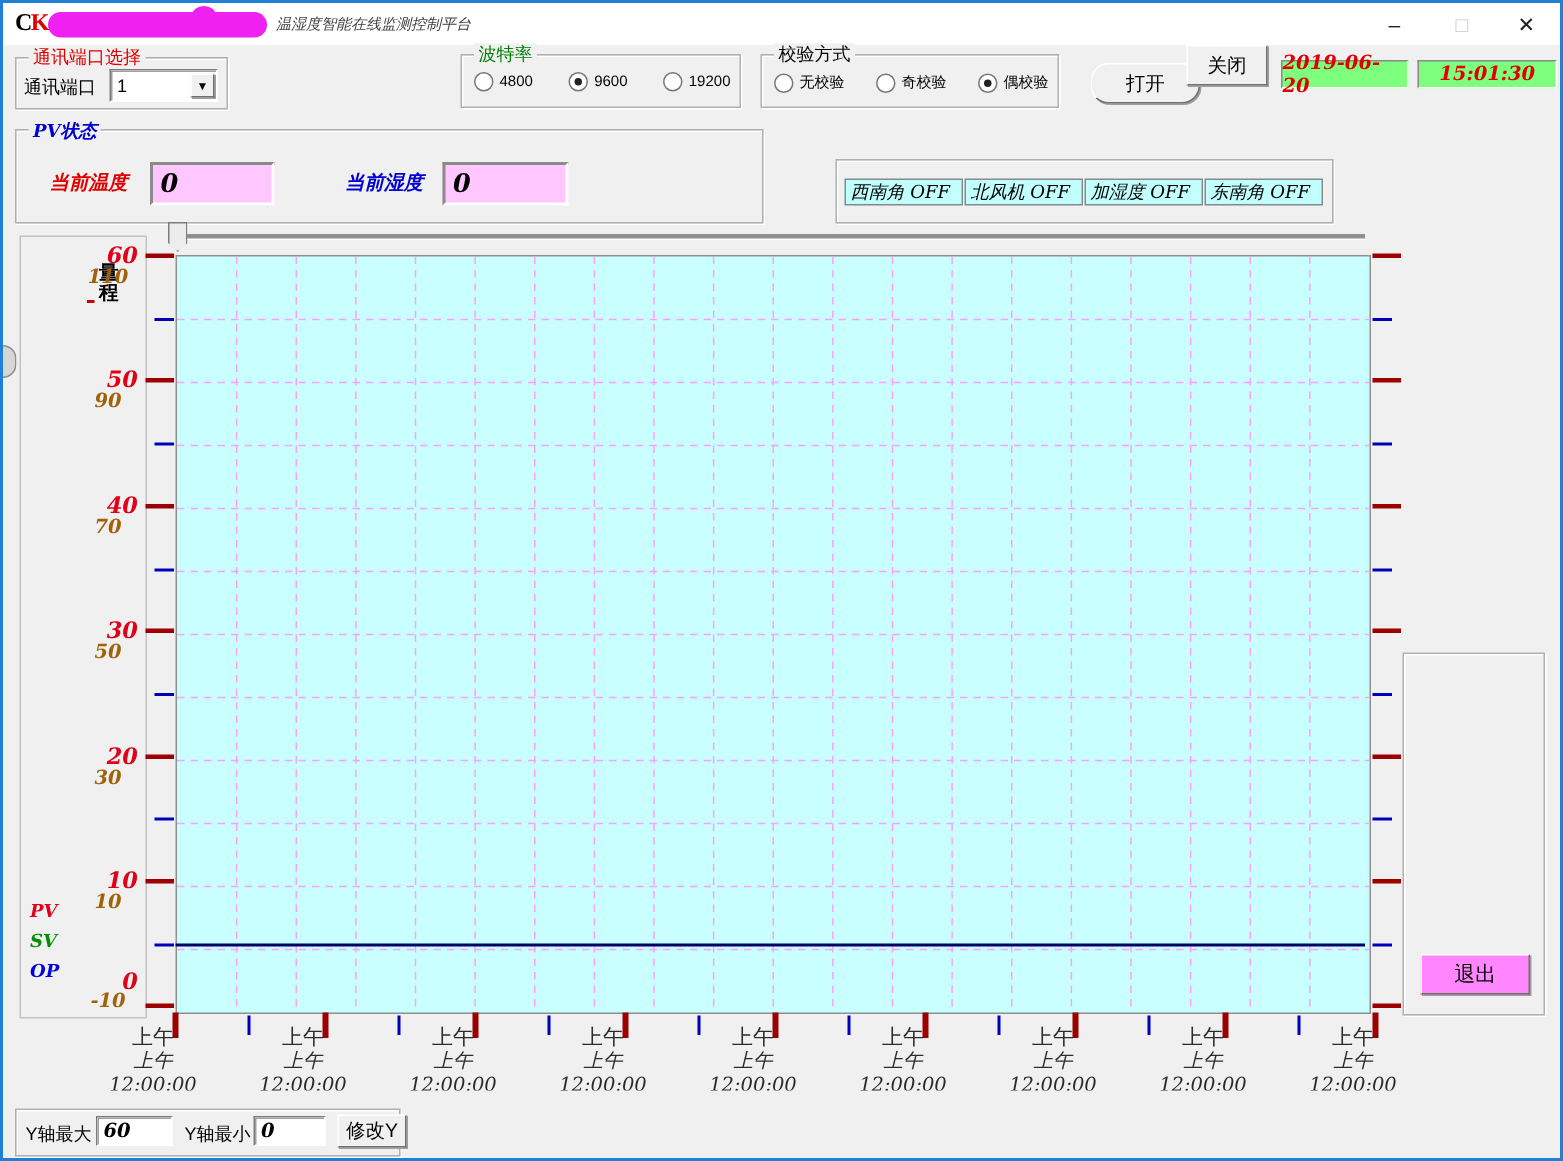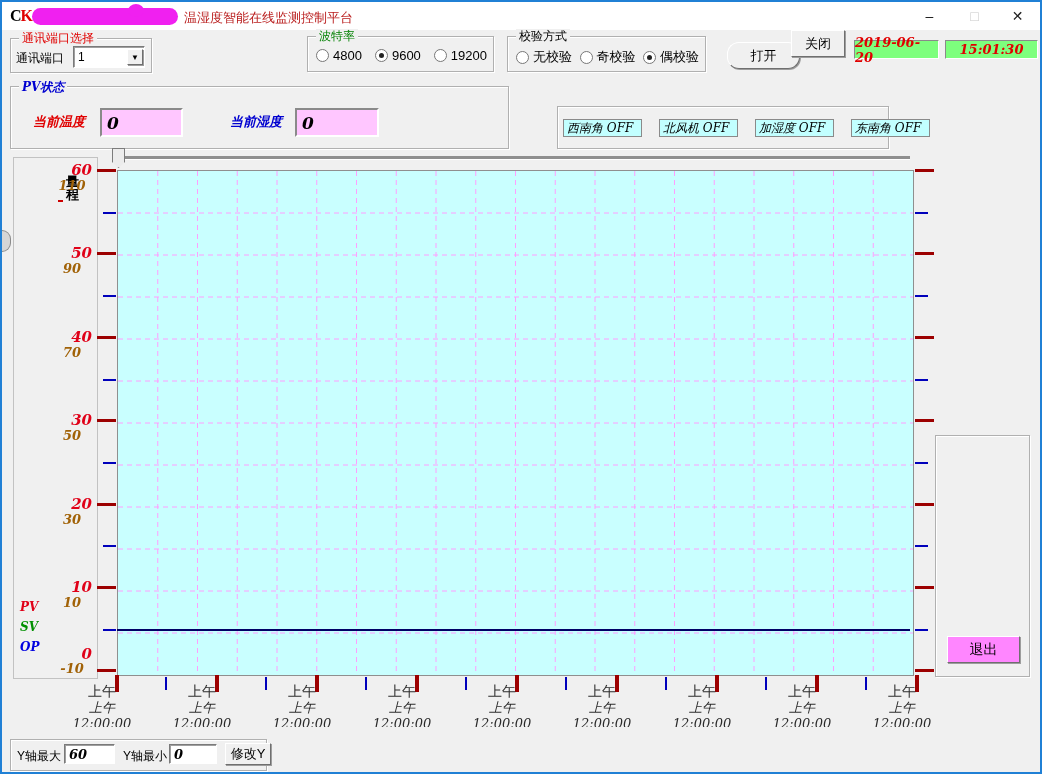--- a/index.html
+++ b/index.html
@@ -8,37 +8,37 @@
     background:#f0f0f0;border:2px solid #2080d5;overflow:hidden;
     font-family:"Liberation Sans",sans-serif;font-size:12px;color:#000;
   }
   .abs{position:absolute;}
   
   .titlebar{position:absolute;left:0;top:0;right:0;height:28px;background:#ffffff;}
   .logo{position:absolute;left:8px;top:5px;font:bold 16px "Liberation Serif",serif;letter-spacing:-1px;}
   .logo .k{color:#e00000;}
   .redact-blob{position:absolute;left:30px;top:6px;width:146px;height:17px;background:#f020f0;border-radius:9px;}
   .redact-dot{position:absolute;left:96px;top:-4px;width:16px;height:13px;background:#f020f0;border-radius:50%;}
-  .wtitle{position:absolute;left:182px;top:7px;font-size:13px;color:#b91c1c;}
+  .wtitle{position:absolute;left:182px;top:7px;font-size:10px;color:#404040;font-style:italic;}
   .wbtn{position:absolute;top:0;width:45px;height:28px;text-align:center;line-height:28px;font-size:14px;color:#222;}
   .wbtn.dis{color:#c9c9c9;}
   
   .gbox{position:absolute;border:1px solid #b0b0b0;box-shadow:1px 1px 0 #fff, inset 1px 1px 0 #fff;}
   .glab{position:absolute;top:-8px;left:8px;background:#f0f0f0;padding:0 3px;line-height:14px;}
   .btn{
     background:#f0f0f0;border:1px solid #6f6f6f;border-top-color:#fff;border-left-color:#fff;
     box-shadow:1px 1px 0 #9d9d9d;display:flex;align-items:center;justify-content:center;
     font-size:13px;cursor:default;box-sizing:border-box;
   }
   .btn.dis{color:#8f8f8f;text-shadow:1px 1px 0 #fff;}
   .sunken{border:1px solid #7a7a7a;border-bottom-color:#fff;border-right-color:#fff;box-shadow:inset 1px 1px 0 #9f9f9f;}
   .radio-opt{display:flex;align-items:center;gap:4px;}
   .radio-btn{width:11px;height:11px;border-radius:50%;background:#fff;border:1px solid #777;position:relative;}
   .radio-btn.on::after{content:"";position:absolute;left:3px;top:3px;width:5px;height:5px;border-radius:50%;background:#222;}
-  .radio-lbl{font-size:13px;}
+  .radio-lbl{font-size:10px;}
   
   .pinkfield{background:#ffc6ff;border:2px solid #8a8a8a;border-bottom-color:#fff;border-right-color:#fff;
     font:bold italic 17px "DejaVu Serif",serif;padding-left:5px;display:flex;align-items:center;box-sizing:border-box;}
   .greenbox{background:#7dff7d;border:1px solid #8a8a8a;border-bottom-color:#fff;border-right-color:#fff;
     color:#e00000;font:bold italic 13px "DejaVu Serif",serif;display:flex;align-items:center;justify-content:center;box-sizing:border-box;}
   .zone-field{background:#c2ffff;border:1px solid #8a8a8a;color:#000;
     font:italic 12px "DejaVu Serif",serif;display:flex;align-items:center;padding-left:3px;box-sizing:border-box;}
   
   .scalepanel{position:absolute;left:11px;top:155px;width:83px;height:520px;border:1px solid #c2c2c2;background:#f0f0f0;}
   .plot{position:absolute;left:115px;top:168px;width:795px;height:504px;background:#c9ffff;border:1px solid #8f8f8f;box-sizing:content-box;}
@@ -129,21 +129,21 @@
 
   <div class="gbox" style="left:8px;top:84px;width:497px;height:61px;">
     <span class="glab" style="color:#0000d0;font:bold italic 12px 'DejaVu Serif',serif;">PV状态</span>
     <span class="abs" style="left:22px;top:26px;color:#e00000;font:bold italic 13px 'DejaVu Serif',serif;">当前温度</span>
     <span class="pinkfield abs" style="left:89px;top:21px;width:83px;height:29px;">0</span>
     <span class="abs" style="left:219px;top:26px;color:#0000d0;font:bold italic 13px 'DejaVu Serif',serif;">当前湿度</span>
     <span class="pinkfield abs" style="left:284px;top:21px;width:84px;height:29px;">0</span>
   </div>
 
   <div class="gbox" style="left:555px;top:104px;width:330px;height:41px;">
-    <div id="zone-status" style="position:absolute;left:5px;top:12px;display:flex;gap:17px;">
+    <div id="zone-status" style="position:absolute;left:5px;top:12px;display:flex;gap:1px;">
         <div class="zone-field" style="width: 79px; height: 18px;">西南角 OFF</div>
         <div class="zone-field" style="width: 79px; height: 18px;">北风机 OFF</div>
         <div class="zone-field" style="width: 79px; height: 18px;">加湿度 OFF</div>
         <div class="zone-field" style="width: 79px; height: 18px;">东南角 OFF</div>
       </div>
   </div>
 
   <div class="scalepanel">
     <div class="abs" style="left:52px;top:17px;">
       <div class="rangechar">量</div>

